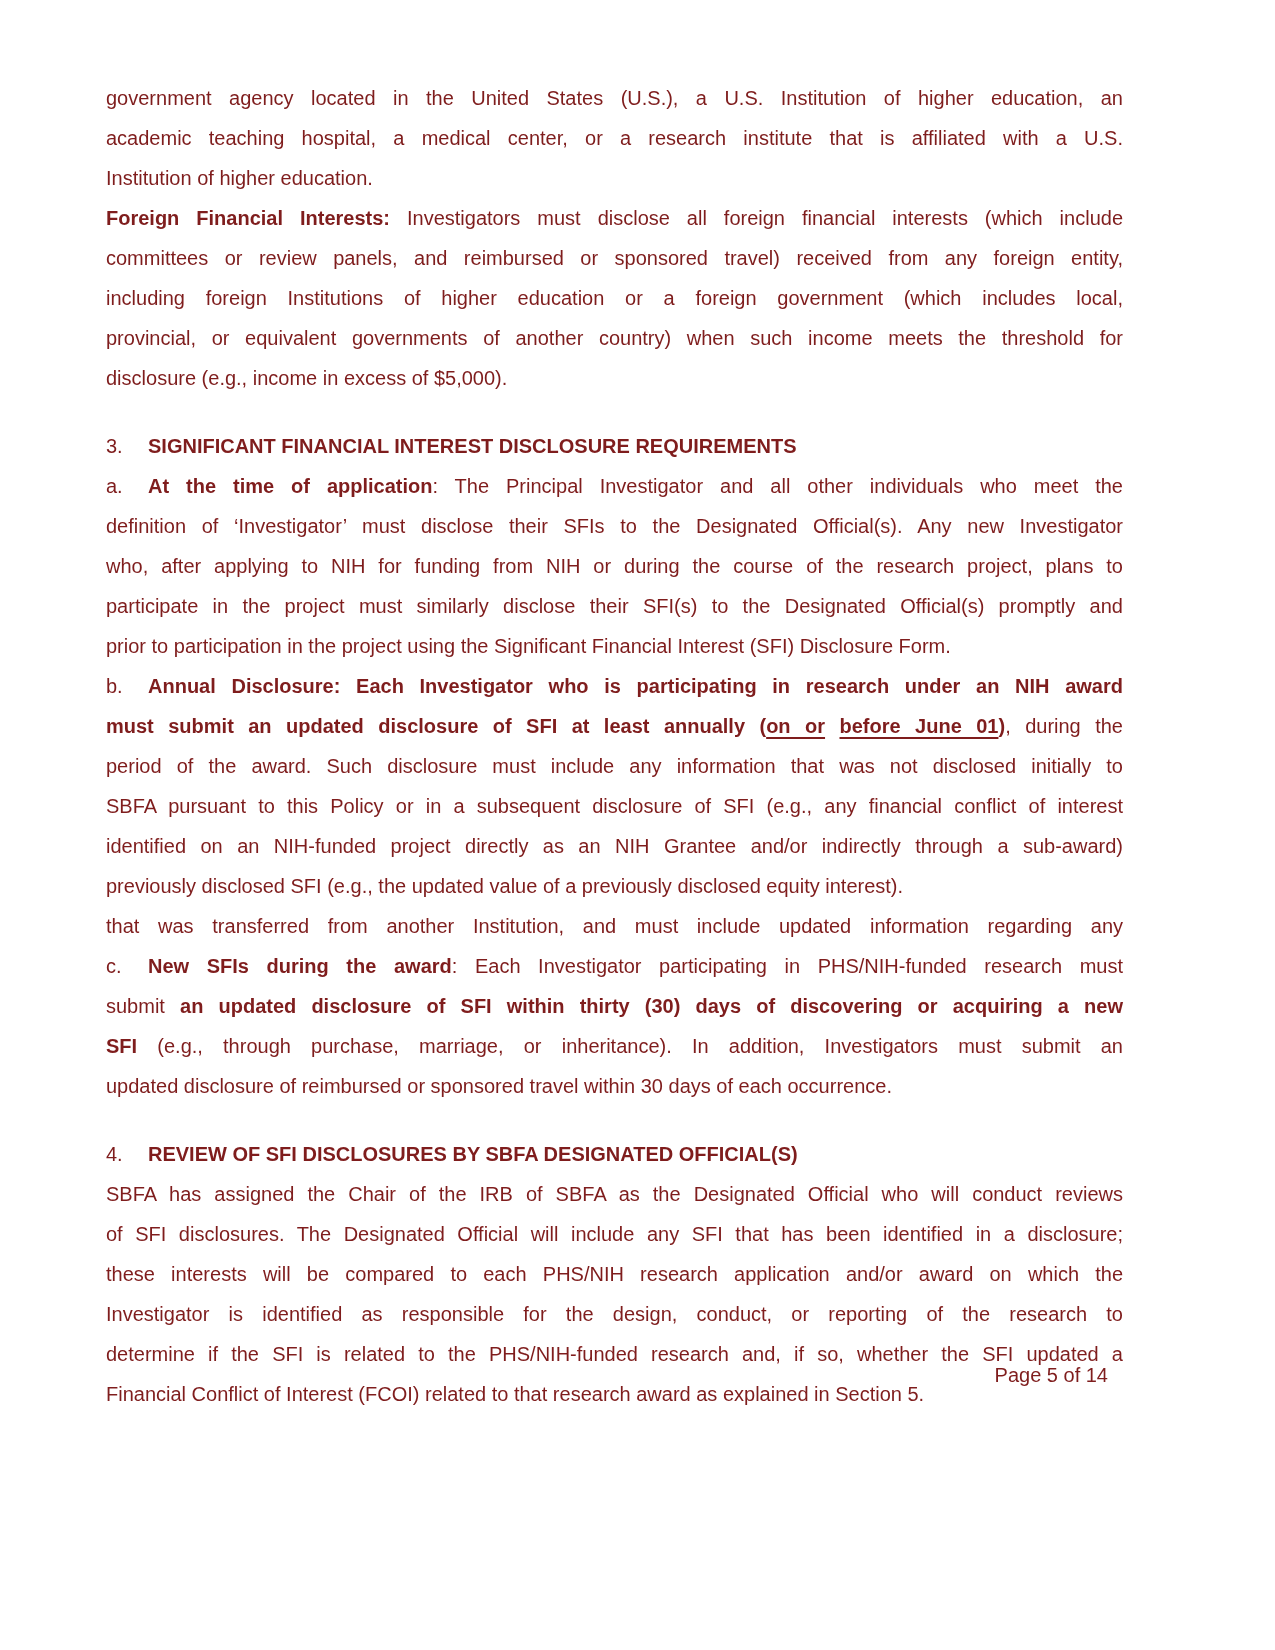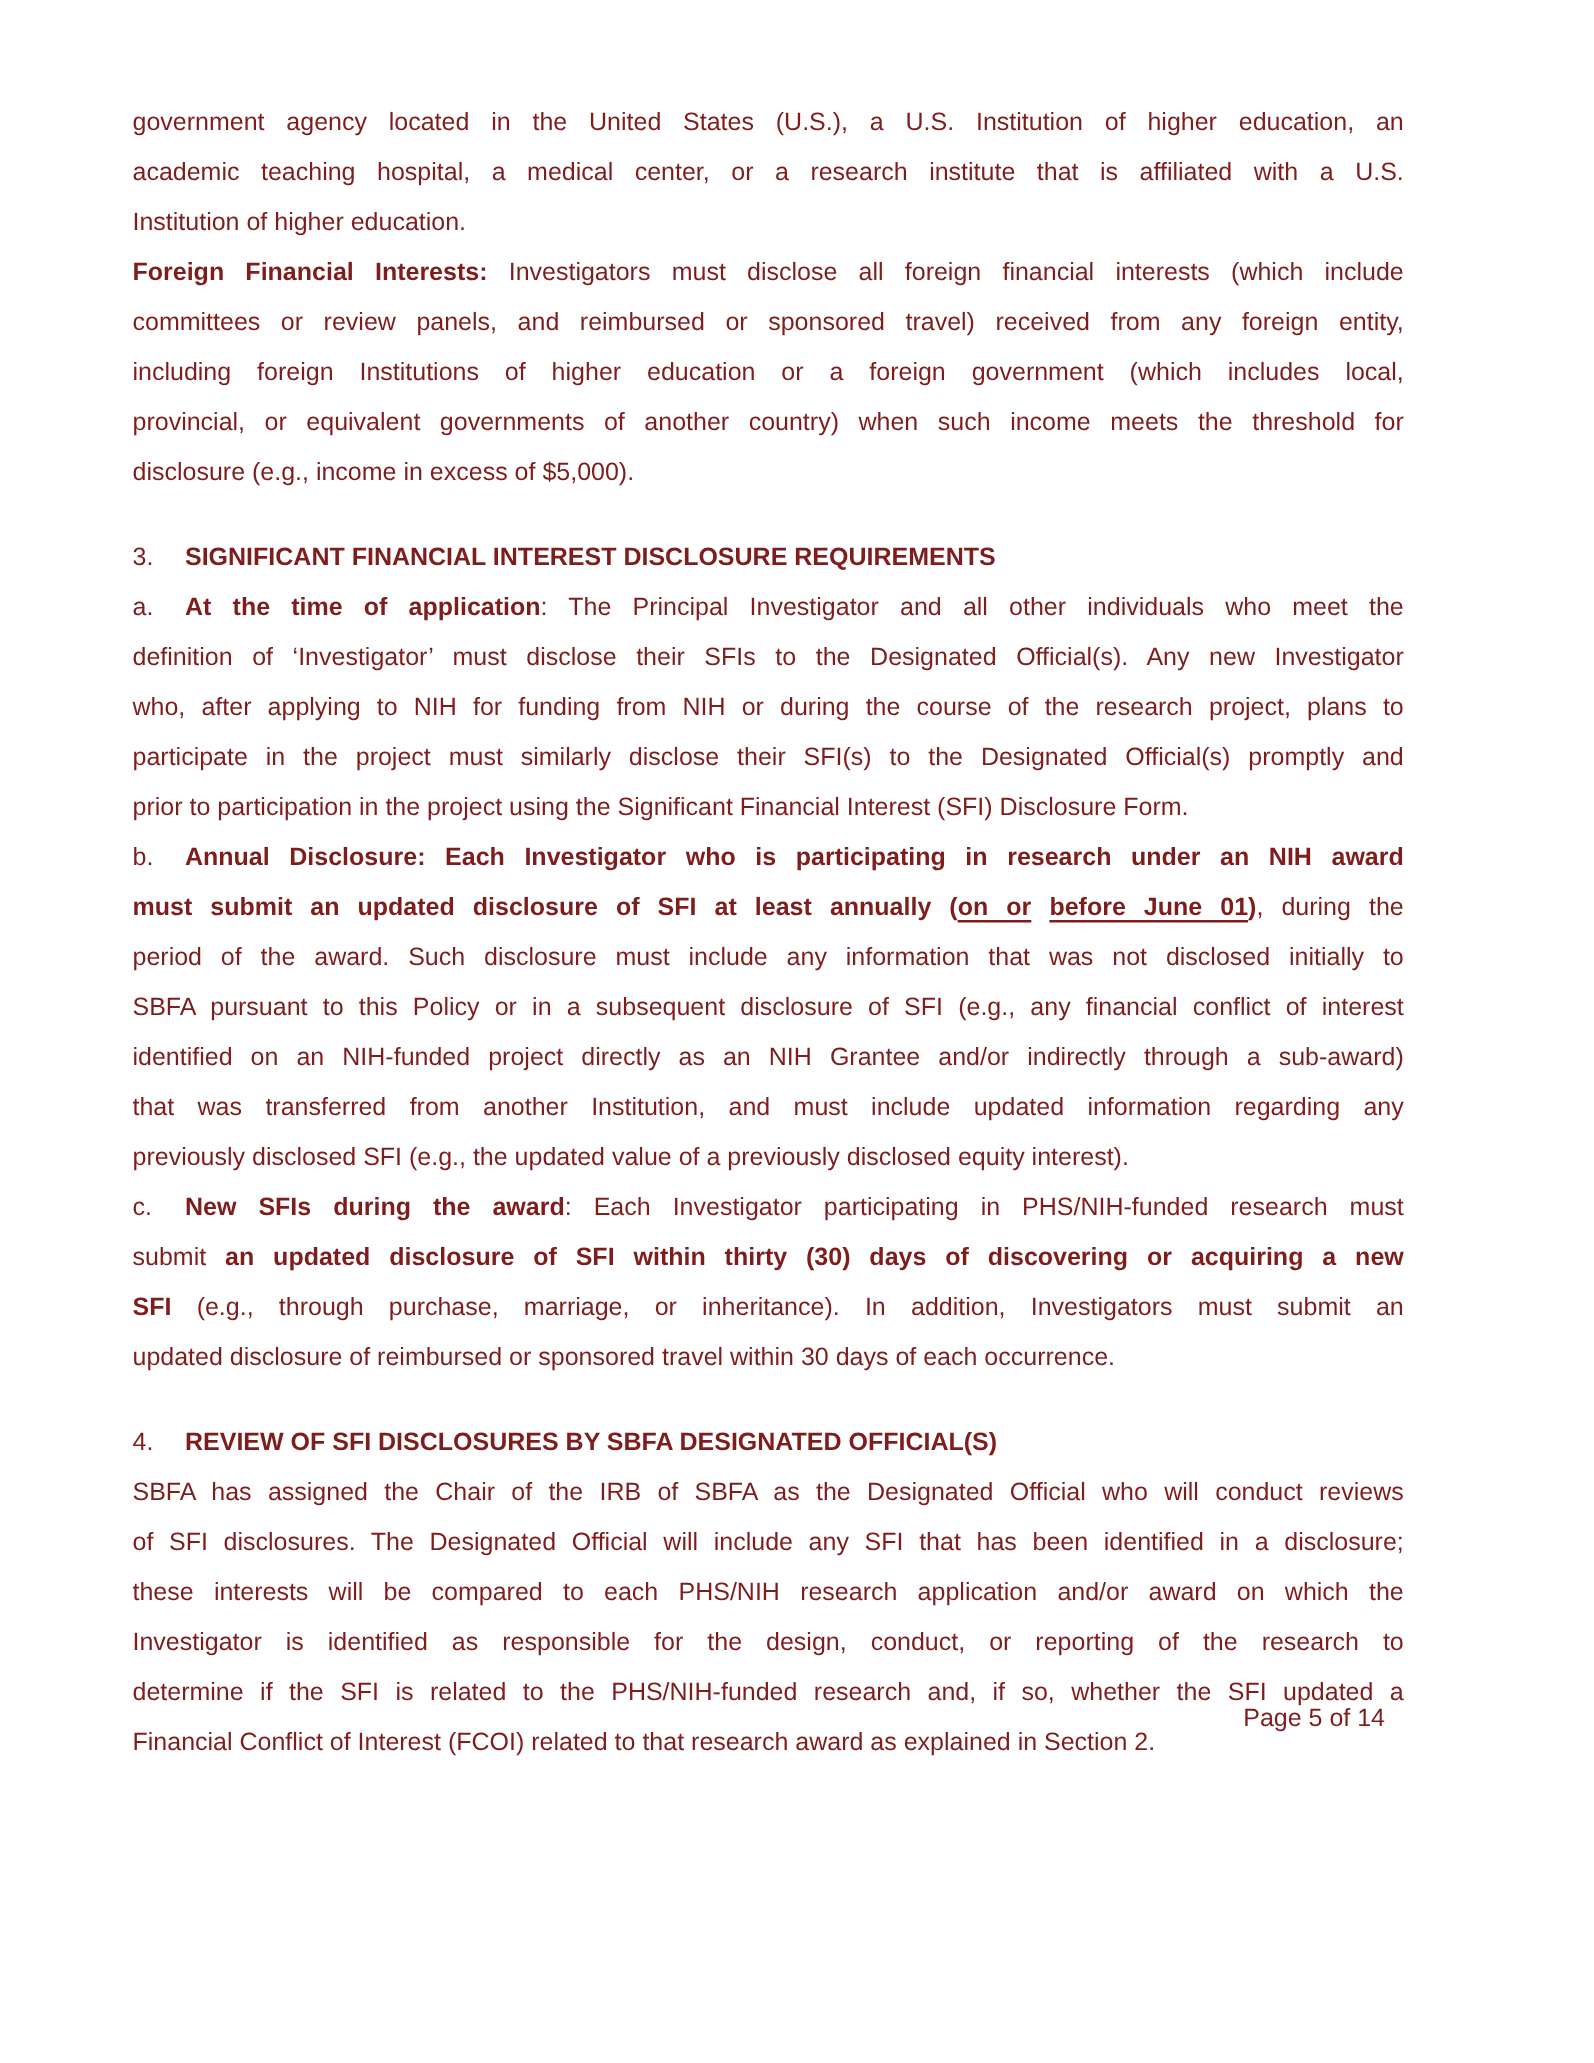--- a/index.html
+++ b/index.html
@@ -77,40 +77,40 @@
         <div class="line just"><span class="">who, after applying to NIH for funding from NIH or during the course of the research project, plans to</span></div>
         <div class="line just"><span class="">participate in the project must similarly disclose their SFI(s) to the Designated Official(s) promptly and</span></div>
         <div class="line"><span class="">prior to participation in the project using the Significant Financial Interest (SFI) Disclosure Form.</span></div>
       </div>
       <div class="block">
         <div class="line just indented"><span class="label">b.</span><span class="b">Annual Disclosure: Each Investigator who is participating in research under an NIH award</span></div>
         <div class="line just"><span class="b">must submit an updated disclosure of SFI at least annually (</span><span class="b u">on or</span><span class="b"> </span><span class="b u">before June 01</span><span class="b">)</span><span class="">, during the</span></div>
         <div class="line just"><span class="">period of the award. Such disclosure must include any information that was not disclosed initially to</span></div>
         <div class="line just"><span class="">SBFA pursuant to this Policy or in a subsequent disclosure of SFI (e.g., any financial conflict of interest</span></div>
         <div class="line just"><span class="">identified on an NIH-funded project directly as an NIH Grantee and/or indirectly through a sub-award)</span></div>
+        <div class="line"><span class="">previously disclosed SFI (e.g., the updated value of a previously disclosed equity interest).</span></div>
         <div class="line just"><span class="">that was transferred from another Institution, and must include updated information regarding any</span></div>
-        <div class="line"><span class="">previously disclosed SFI (e.g., the updated value of a previously disclosed equity interest).</span></div>
       </div>
       <div class="block">
         <div class="line just indented"><span class="label">c.</span><span class="b">New SFIs during the award</span><span class="">: Each Investigator participating in PHS/NIH-funded research must</span></div>
         <div class="line just"><span class="">submit </span><span class="b">an updated disclosure of SFI within thirty (30) days of discovering or acquiring a new</span></div>
         <div class="line just"><span class="b">SFI</span><span class=""> (e.g., through purchase, marriage, or inheritance). In addition, Investigators must submit an</span></div>
         <div class="line"><span class="">updated disclosure of reimbursed or sponsored travel within 30 days of each occurrence.</span></div>
       </div>
       <div class="spacer"></div>
       <div class="block">
         <div class="line indented"><span class="label">4.</span><span class="b">REVIEW OF SFI DISCLOSURES BY SBFA DESIGNATED OFFICIAL(S)</span></div>
       </div>
       <div class="block">
         <div class="line just"><span class="">SBFA has assigned the Chair of the IRB of SBFA as the Designated Official who will conduct reviews</span></div>
         <div class="line just"><span class="">of SFI disclosures. The Designated Official will include any SFI that has been identified in a disclosure;</span></div>
         <div class="line just"><span class="">these interests will be compared to each PHS/NIH research application and/or award on which the</span></div>
         <div class="line just"><span class="">Investigator is identified as responsible for the design, conduct, or reporting of the research to</span></div>
         <div class="line just"><span class="">determine if the SFI is related to the PHS/NIH-funded research and, if so, whether the SFI updated a</span></div>
-        <div class="line"><span class="">Financial Conflict of Interest (FCOI) related to that research award as explained in Section 2.</span></div>
+        <div class="line"><span class="">Financial Conflict of Interest (FCOI) related to that research award as explained in Section 5.</span></div>
       </div>
     </div>
   <div class="footer">
     <div class="inner">
       <span>Page 5 of 14</span>
     </div>
   </div>
 </div>
 
 </body></html>

